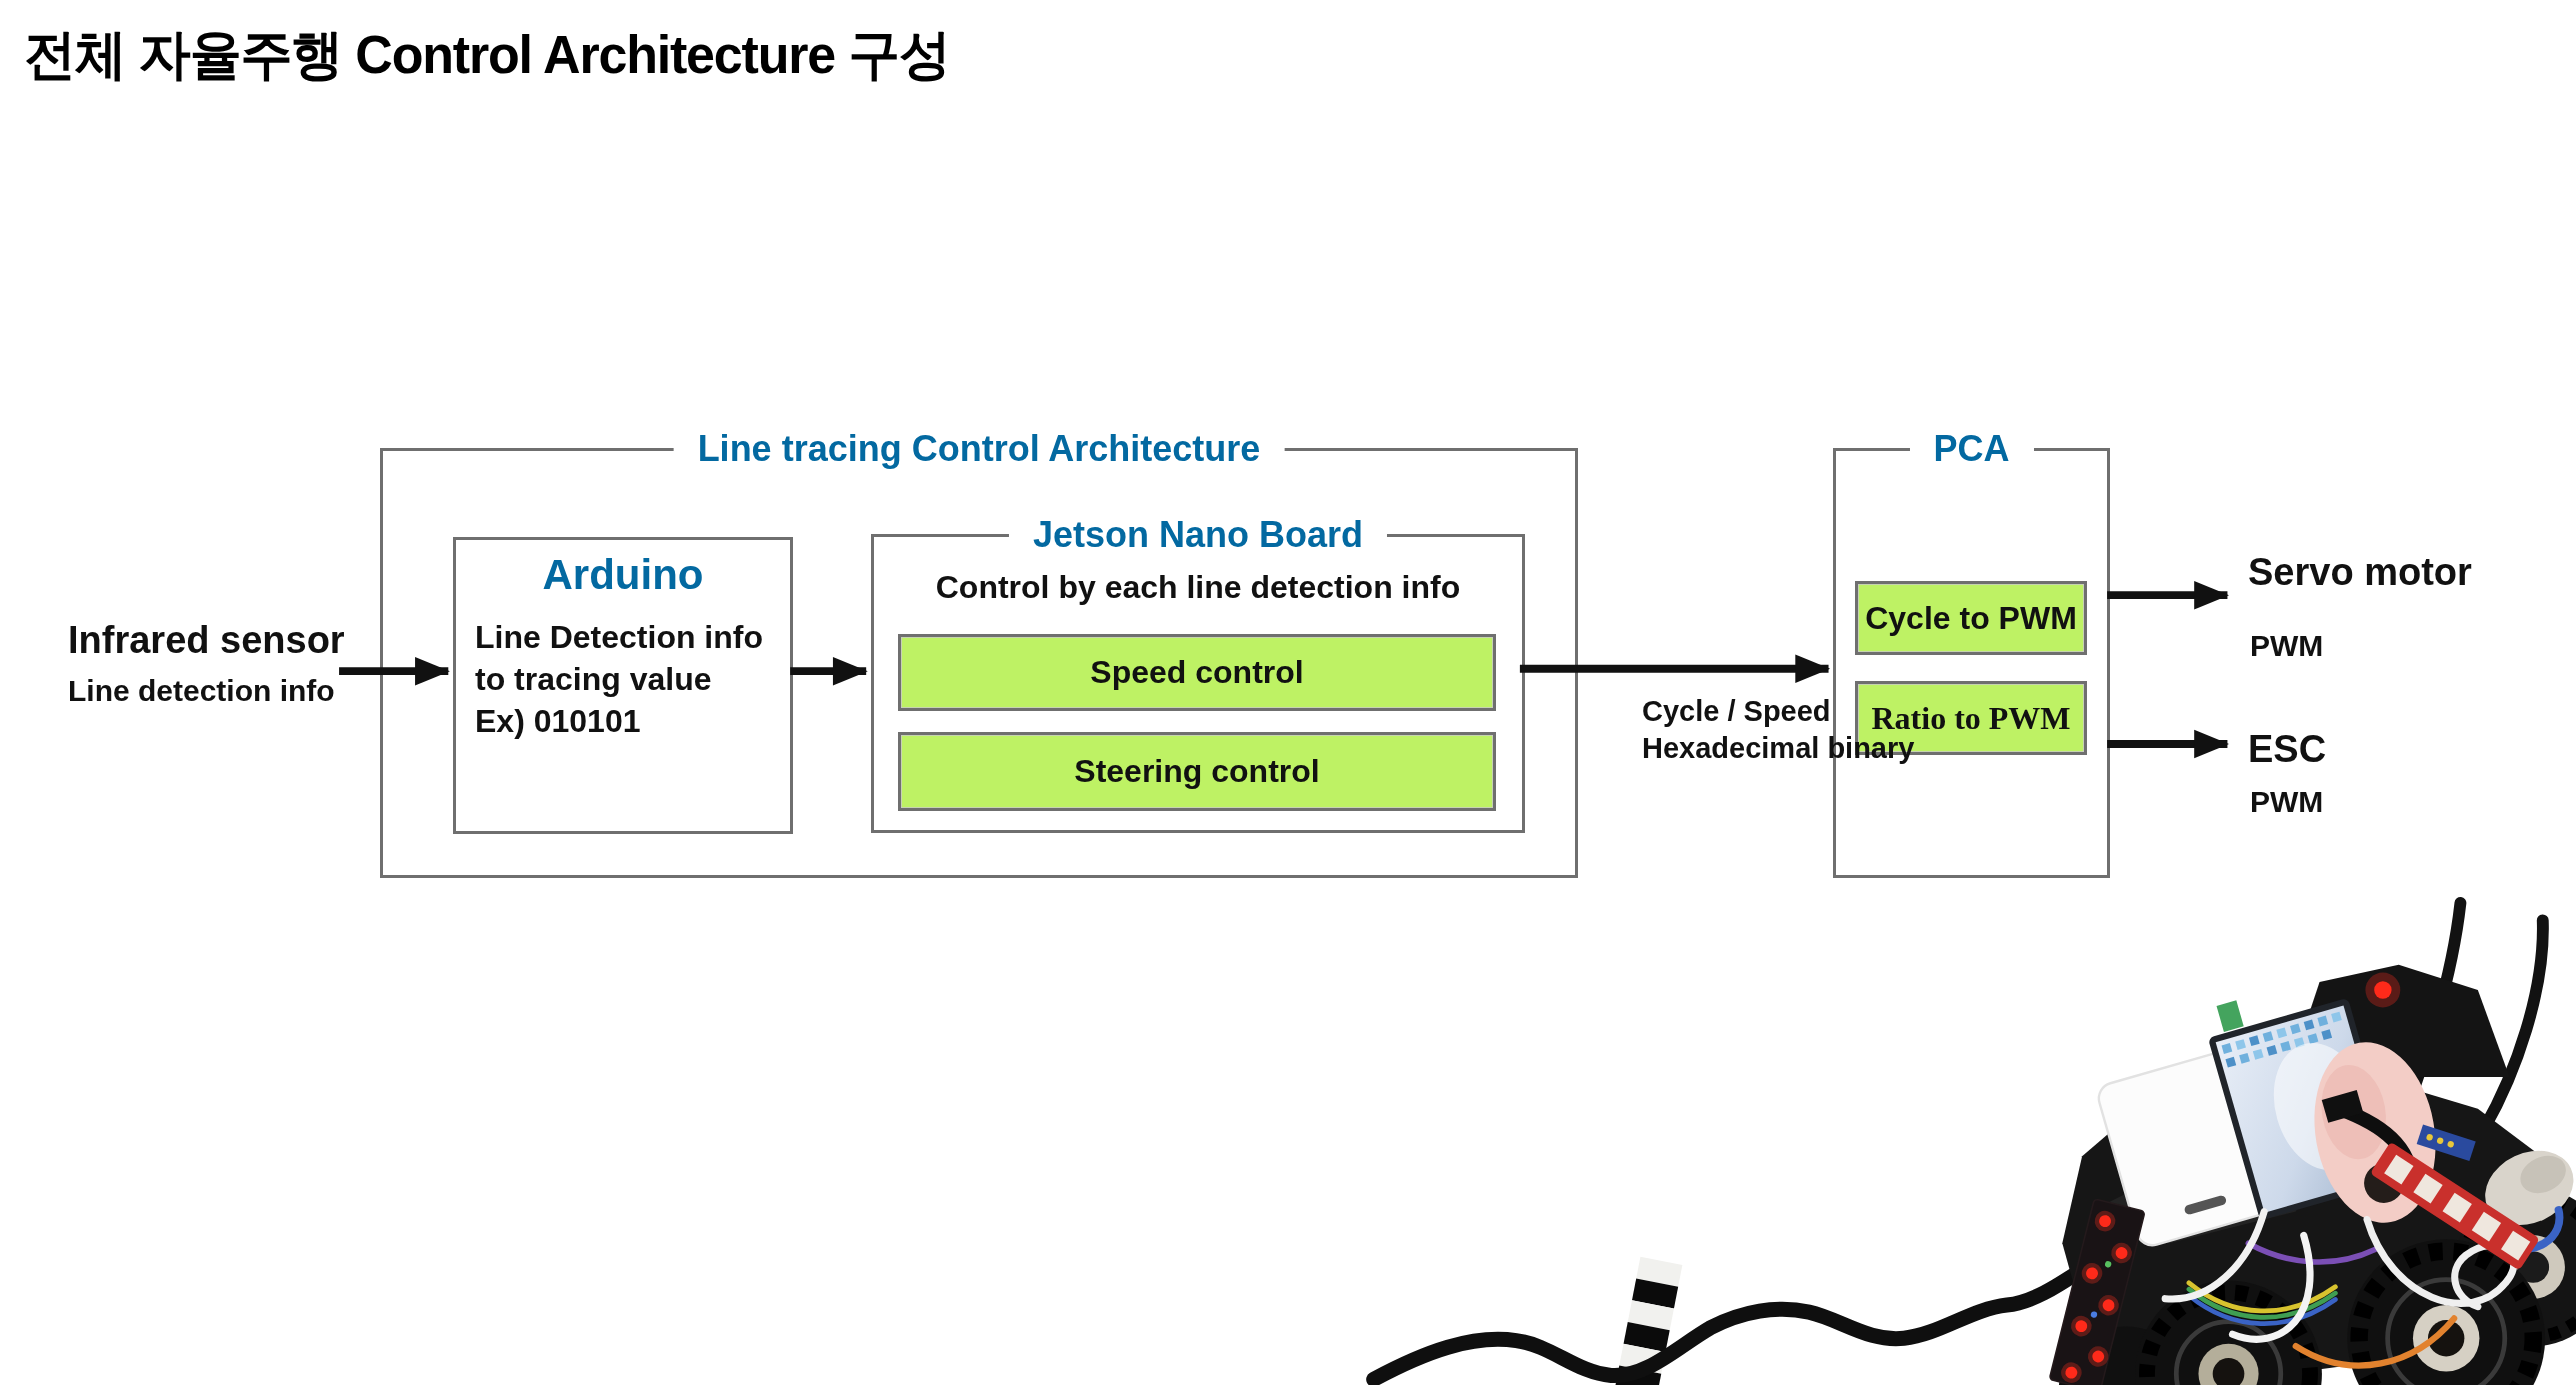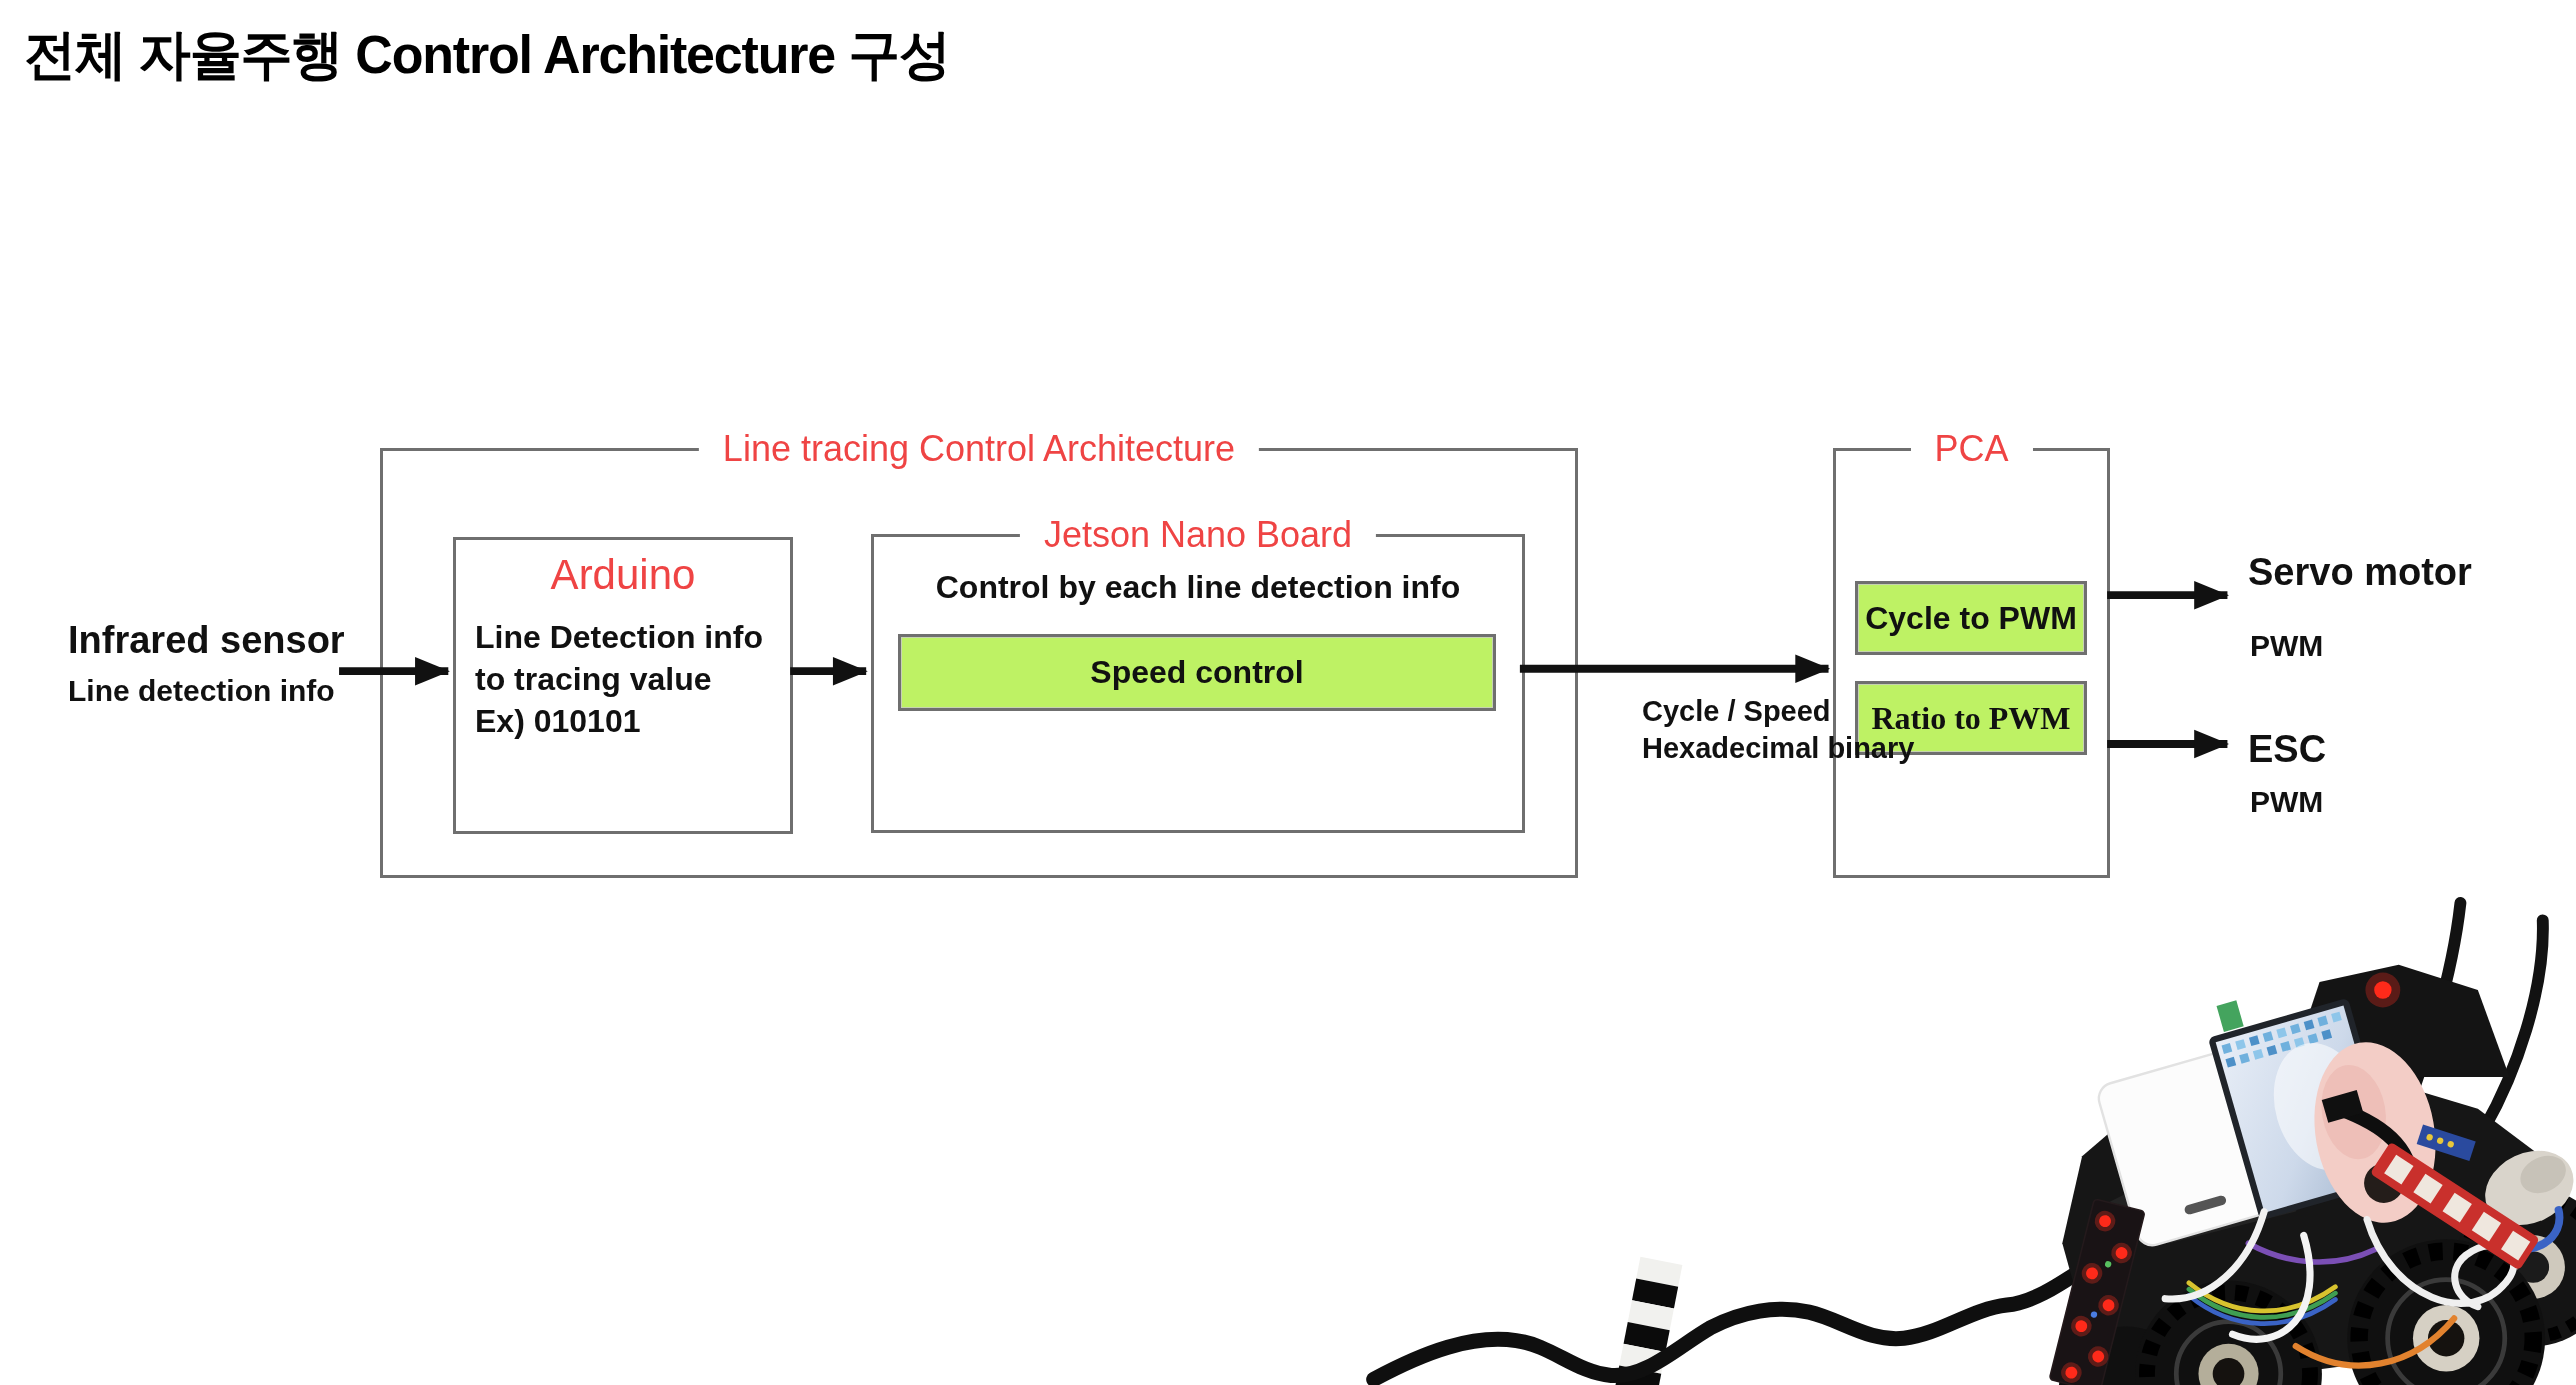--- a/index.html
+++ b/index.html
@@ -9,22 +9,22 @@
   }
   .abs{position:absolute;}
   .page-title{
     left:24px;top:19px;font-size:52px;font-weight:900;letter-spacing:-1.2px;
     color:#000;white-space:nowrap;transform:scaleY(1.04);transform-origin:left top;
   }
   
   .gbox{position:absolute;border:3.2px solid #6f6f6f;background:transparent;}
   .legend{
     position:absolute;top:-25px;left:50%;transform:translateX(-50%);
-    background:#ffffff;padding:0 24px;font-size:36px;font-weight:400;
-    white-space:nowrap;line-height:46px;color:#ef4444;
+    background:#ffffff;padding:0 24px;font-size:36px;font-weight:700;
+    white-space:nowrap;line-height:46px;color:#0369a1;
   }
   .legend.small{font-size:42px;top:-24px;margin-top:36px;}
   .innerbox{
     position:absolute;border:3.2px solid #6f6f6f;background:#bef264;
     display:flex;align-items:center;justify-content:center;
     font-size:32px;font-weight:700;box-shadow:inset 0 0 0 0.8px #c9c9c9;
   }
   .arduino-content{
     position:absolute;left:19px;top:76px;font-size:32px;font-weight:700;line-height:42px;
   }
@@ -56,20 +56,23 @@
       <div>to tracing value</div>
       <div>Ex) 010101</div>
     </div>
   </div>
 
   <div class="gbox" style="left:871px;top:534px;width:648px;height:293px;">
     <span class="legend">Jetson Nano Board</span>
     <div class="jetson-subtitle">Control by each line detection info</div>
     <div class="innerbox" style="left:24px;top:97px;width:592px;height:71px;">
       <span>Speed control</span>
+    </div>
+    <div class="innerbox" style="left:24px;top:195px;width:592px;height:73px;">
+      <span>Steering control</span>
     </div>
   </div>
 
   <div class="gbox" style="left:1833px;top:448px;width:271px;height:424px;">
     <span class="legend">PCA</span>
     <div class="innerbox" style="left:19px;top:130px;width:226px;height:68px;">
       <span>Cycle to PWM</span>
     </div>
     <div class="innerbox" style="left:19px;top:230px;width:226px;height:68px;font-family:Liberation Serif, serif;">
       <span>Ratio to PWM</span>

